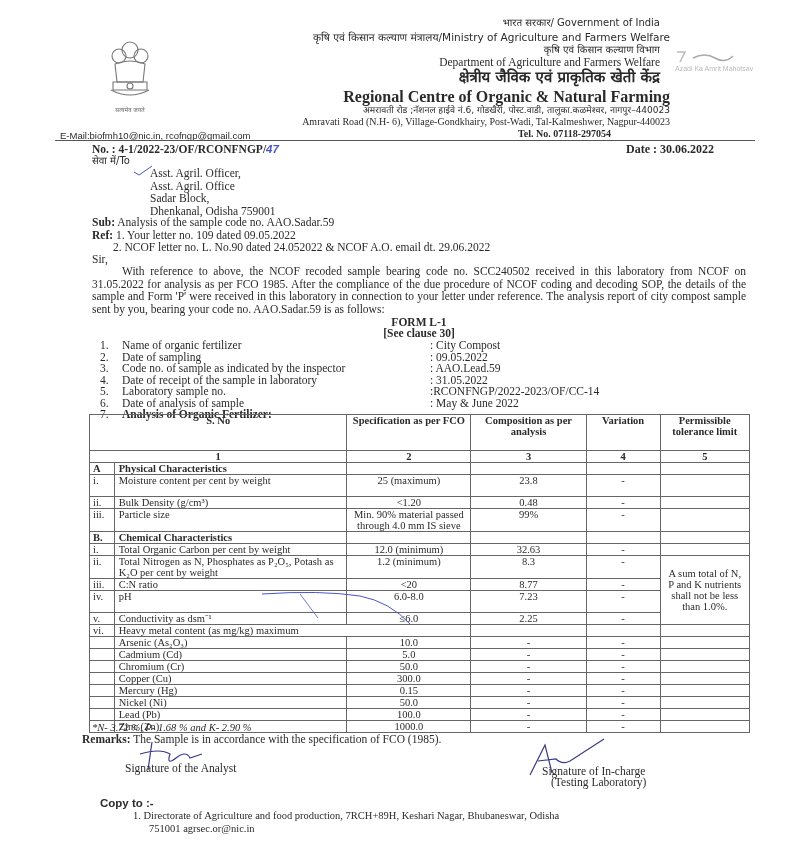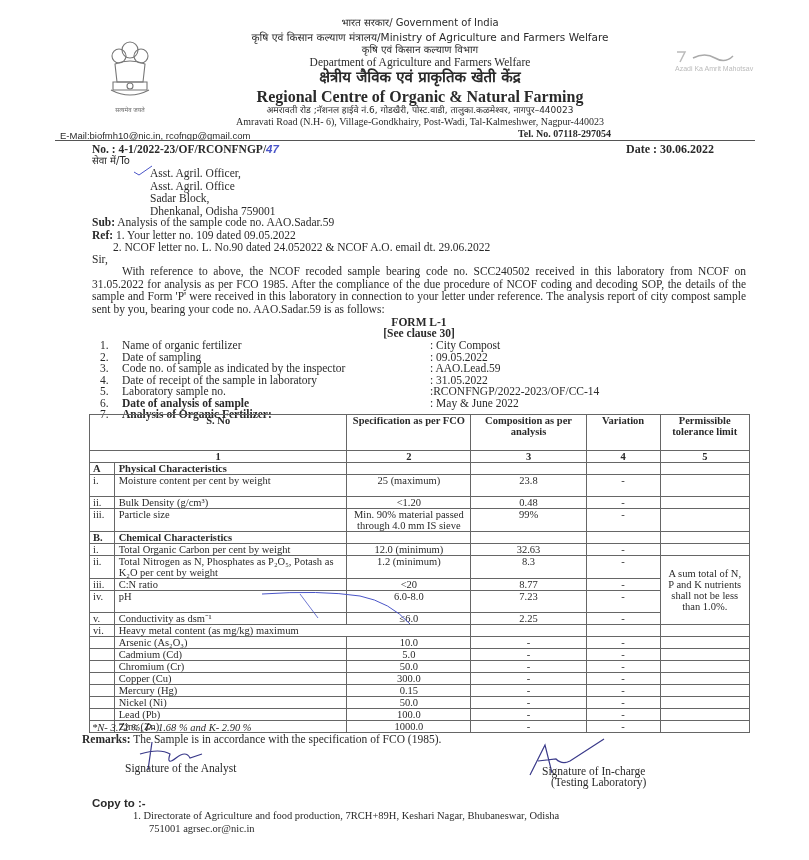--- a/index.html
+++ b/index.html
@@ -1,20 +1,20 @@
 <!DOCTYPE html>
 <html><head>
 <meta charset="utf-8">
 <style>
   html, body { margin: 0; padding: 0; background: #ffffff; }
   body { width: 809px; height: 860px; position: relative; overflow: hidden;
          font-family: "Liberation Serif", serif; color: #2a2a2a; }
   .abs { position: absolute; }
   .c { text-align: center; }
-  .hdr-line { font-size: 11.5px; line-height: 12px; left: 180px; width: 480px; text-align: center; }
+  .hdr-line { font-size: 11.5px; line-height: 12px; left: 180px; width: 480px; text-align: right; }
   .emblem { left: 105px; top: 38px; width: 50px; height: 72px; }
   .azadi { left: 675px; top: 50px; width: 80px; height: 30px; color: #bbb; font-size: 7px; font-family: "Liberation Sans", sans-serif; }
   .rule { left: 55px; width: 700px; height: 0; border-top: 1.5px solid #555; }
   .letter { font-size: 11.5px; line-height: 12.5px; }
   .bold { font-weight: bold; }
   .hand { color: #4a55c8; font-family: "Liberation Sans", sans-serif; font-style: italic; }
   table.rep { border-collapse: collapse; position: absolute; left: 89px; top: 414px; width: 661px;
               font-size: 10.5px; line-height: 11px; }
   table.rep td { border: 1px solid #666; padding: 0 4px; vertical-align: top; height: 11px; }
   table.rep td.n { width: 18px; padding: 0 3px; }
@@ -93,21 +93,21 @@
 <div class="abs letter" style="left:92px;top:265px;width:654px;text-align:justify;text-indent:30px;">With reference to above, the NCOF recoded sample bearing code no. SCC240502 received in this laboratory from NCOF on 31.05.2022 for analysis as per FCO 1985. After the compliance of the due procedure of NCOF coding and decoding SOP, the details of the sample and Form 'P' were received in this laboratory in connection to your letter under reference. The analysis report of city compost sample sent by you, bearing your code no. AAO.Sadar.59 is as follows:</div>
 <div class="abs letter bold c" style="left:92px;top:316px;width:654px;">FORM L-1</div>
 <div class="abs letter bold c" style="left:92px;top:327px;width:654px;">[See clause 30]</div>
 
 <div class="abs letter items" style="left:100px;top:339px;">
   <div><span style="display:inline-block;width:22px;">1.</span><span style="display:inline-block;width:308px;">Name of organic fertilizer</span><span>: City Compost</span></div>
   <div><span style="display:inline-block;width:22px;">2.</span><span style="display:inline-block;width:308px;">Date of sampling</span><span>: 09.05.2022</span></div>
   <div><span style="display:inline-block;width:22px;">3.</span><span style="display:inline-block;width:308px;">Code no. of sample as indicated by the inspector</span><span>: AAO.Lead.59</span></div>
   <div><span style="display:inline-block;width:22px;">4.</span><span style="display:inline-block;width:308px;">Date of receipt of the sample in laboratory</span><span>: 31.05.2022</span></div>
   <div><span style="display:inline-block;width:22px;">5.</span><span style="display:inline-block;width:308px;">Laboratory sample no.</span><span>:RCONFNGP/2022-2023/OF/CC-14</span></div>
-  <div><span style="display:inline-block;width:22px;">6.</span><span style="display:inline-block;width:308px;font-weight:bold;">Date of analysis of sample</span><span>: May &amp; June 2022</span></div>
+  <div><span style="display:inline-block;width:22px;">6.</span><span style="display:inline-block;width:308px;">Date of analysis of sample</span><span>: May &amp; June 2022</span></div>
   <div><span style="display:inline-block;width:22px;">7.</span><span class="bold">Analysis of Organic Fertilizer:</span></div>
 </div>
 
 <table class="rep">
   <tbody>
       <tr class="hd" style="height:36px;">
     <td colspan="2">S. No</td>
     <td class="s">Specification as per FCO</td>
     <td class="k">Composition as per analysis</td>
     <td class="v">Variation</td>
@@ -285,16 +285,16 @@
   <path class="sigmark" d="M22 2 L18 30 M10 14 Q30 8 40 14 Q36 26 46 18 Q56 10 60 18 L72 14"></path>
 </svg>
 <div class="abs sig" style="left:117px;top:762px;margin-left:8px;">Signature of the Analyst</div>
 
 <svg class="abs" style="left:500px;top:735px;" width="110" height="45">
   <path class="sigmark" d="M30 40 L45 10 L52 38 M38 26 L56 24 Q62 30 70 26 L104 4"></path>
 </svg>
 <div class="abs sig" style="left:542px;top:765px;">Signature of In-charge</div>
 <div class="abs sig" style="left:551px;top:776px;">(Testing Laboratory)</div>
 
-<div class="abs copyto" style="left:92px;top:797px;">Copy to :-</div>
+<div class="abs copyto" style="left:100px;top:797px;">Copy to :-</div>
 <div class="abs small" style="left:133px;top:810px;">1. Directorate of Agriculture and food production, 7RCH+89H, Keshari Nagar, Bhubaneswar, Odisha</div>
 <div class="abs small" style="left:149px;top:799px;margin-top:24px;">751001 agrsec.or@nic.in</div>
 <div class="abs small" style="left:143px;top:868px;">2. Director/SCC, NCOF, Ghaziabad</div>
 
 </body></html>

